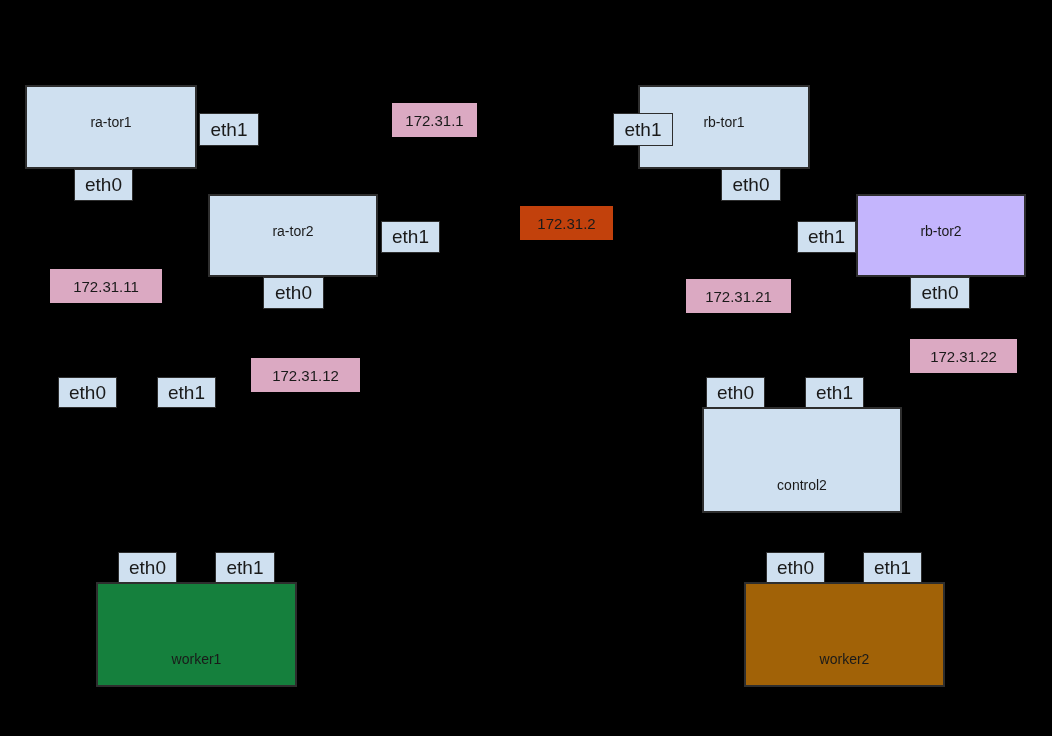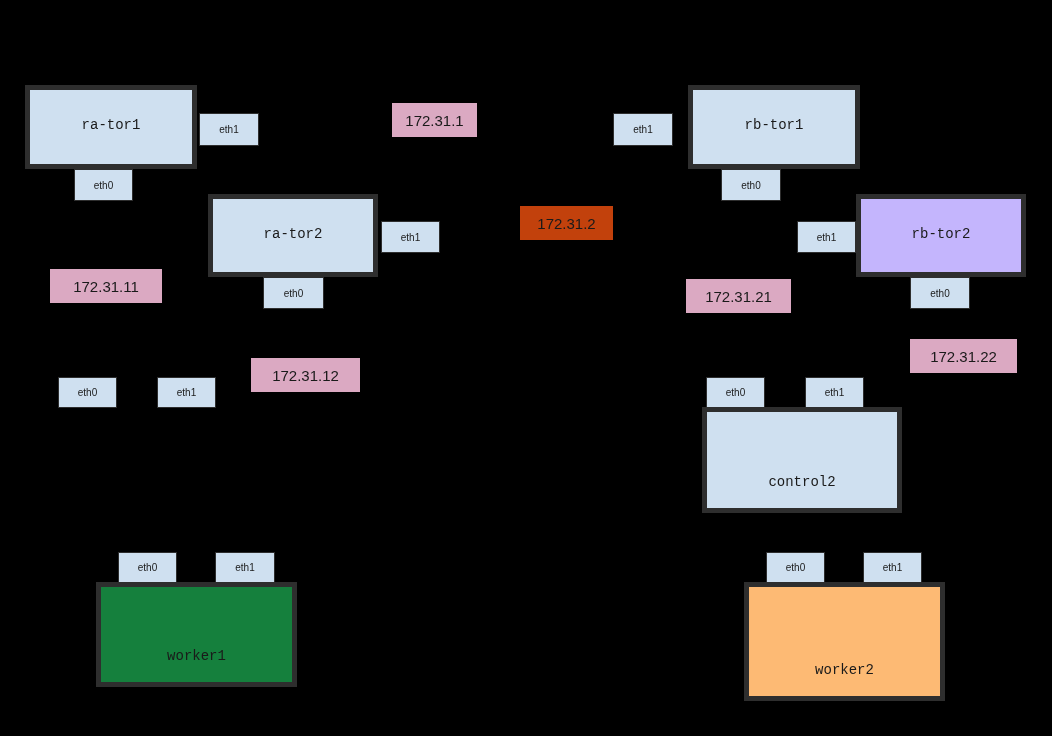--- a/index.html
+++ b/index.html
@@ -16,27 +16,26 @@
     width: 1052px;
     height: 736px;
     background: #000000;
     overflow: hidden;
   }
   
   .node {
     position: absolute;
     box-sizing: border-box;
     background: #cfe0f0;
-    border: 5px solid #4d7c0f;
+    border: 2px solid #4d7c0f;
     color: #1a1a1a;
     font-size: 14px;
     line-height: 1.1;
     text-align: center;
     white-space: nowrap;
-    font-family: Liberation Mono, monospace;
   }
   .node > .node-label {
     position: absolute;
     left: 0;
     right: 0;
     text-align: center;
     color: #1a1a1a;
     font-size: 14px;
   }
   
@@ -47,21 +46,21 @@
   .node.host > .node-label {
     bottom: 18px;
   }
   
   .port {
     position: absolute;
     box-sizing: border-box;
     background: #cfe0f0;
     border: 1px solid #2e2e2e;
     color: #1a1a1a;
-    font-size: 10px;
+    font-size: 19px;
     display: flex;
     align-items: center;
     justify-content: center;
     white-space: nowrap;
     z-index: 3;
   }
   
   .netlabel {
     position: absolute;
     box-sizing: border-box;
@@ -84,21 +83,21 @@
 <div class="node switch" style="left: 25px; top: 85px; width: 172px; height: 84px; background: rgb(207, 224, 240); border-color: rgb(46, 46, 46);">
       <div class="node-label">ra-tor1</div>
     </div>
     <div class="port" style="left: 199px; top: 113px; width: 60px; height: 33px; background: rgb(207, 224, 240); border-color: rgb(46, 46, 46);">eth1</div>
     <div class="port" style="left: 74px; top: 169px; width: 59px; height: 32px; background: rgb(207, 224, 240); border-color: rgb(46, 46, 46);">eth0</div>
     <div class="node switch" style="left: 208px; top: 194px; width: 170px; height: 83px; background: rgb(207, 224, 240); border-color: rgb(46, 46, 46);">
       <div class="node-label">ra-tor2</div>
     </div>
     <div class="port" style="left: 381px; top: 221px; width: 59px; height: 32px; background: rgb(207, 224, 240); border-color: rgb(46, 46, 46);">eth1</div>
     <div class="port" style="left: 263px; top: 277px; width: 61px; height: 32px; background: rgb(207, 224, 240); border-color: rgb(46, 46, 46);">eth0</div>
-    <div class="node switch" style="left: 688px; top: 85px; width: 172px; height: 84px; background: rgb(207, 224, 240); border-color: rgb(46, 46, 46);">
+    <div class="node switch" style="left: 638px; top: 85px; width: 172px; height: 84px; background: rgb(207, 224, 240); border-color: rgb(46, 46, 46);">
       <div class="node-label">rb-tor1</div>
     </div>
     <div class="port" style="left: 613px; top: 113px; width: 60px; height: 33px; background: rgb(207, 224, 240); border-color: rgb(46, 46, 46);">eth1</div>
     <div class="port" style="left: 721px; top: 169px; width: 60px; height: 32px; background: rgb(207, 224, 240); border-color: rgb(46, 46, 46);">eth0</div>
     <div class="node switch" style="left: 856px; top: 194px; width: 170px; height: 83px; background: #c4b5fd; border-color: rgb(46, 46, 46); padding-left: 43px;">
       <div class="node-label">rb-tor2</div>
     </div>
     <div class="port" style="left: 797px; top: 221px; width: 59px; height: 32px; background: rgb(207, 224, 240); border-color: rgb(46, 46, 46);">eth1</div>
     <div class="port" style="left: 910px; top: 277px; width: 60px; height: 32px; background: rgb(207, 224, 240); border-color: rgb(46, 46, 46);">eth0</div>
     <div class="port" style="left: 58px; top: 377px; width: 59px; height: 31px; background: rgb(207, 224, 240); border-color: rgb(46, 46, 46);">eth0</div>
@@ -106,21 +105,21 @@
     <div class="node host" style="left: 689px; top: 407px; width: 200px; height: 106px; background: rgb(207, 224, 240); border-color: rgb(46, 46, 46); margin-left: 13px;">
       <div class="node-label">control2</div>
     </div>
     <div class="port" style="left: 706px; top: 377px; width: 59px; height: 31px; background: rgb(207, 224, 240); border-color: rgb(46, 46, 46);">eth0</div>
     <div class="port" style="left: 805px; top: 377px; width: 59px; height: 31px; background: rgb(207, 224, 240); border-color: rgb(46, 46, 46);">eth1</div>
     <div class="node host" style="left: 96px; top: 582px; width: 201px; height: 105px; background: #15803d; border-color: rgb(46, 46, 46);">
       <div class="node-label">worker1</div>
     </div>
     <div class="port" style="left: 118px; top: 552px; width: 59px; height: 31px; background: rgb(207, 224, 240); border-color: rgb(46, 46, 46);">eth0</div>
     <div class="port" style="left: 215px; top: 552px; width: 60px; height: 31px; background: rgb(207, 224, 240); border-color: rgb(46, 46, 46);">eth1</div>
-    <div class="node host" style="left: 744px; top: 582px; width: 201px; height: 119px; background: #fdba74; border-color: rgb(46, 46, 46);">
+    <div class="node host" style="left: 744px; top: 582px; width: 201px; height: 105px; background: #a16207; border-color: rgb(46, 46, 46);">
       <div class="node-label">worker2</div>
     </div>
     <div class="port" style="left: 766px; top: 552px; width: 59px; height: 31px; background: rgb(207, 224, 240); border-color: rgb(46, 46, 46);">eth0</div>
     <div class="port" style="left: 863px; top: 552px; width: 59px; height: 31px; background: rgb(207, 224, 240); border-color: rgb(46, 46, 46);">eth1</div>
     <div class="netlabel" style="left: 392px; top: 103px; width: 85px; height: 22px; background: rgb(219, 169, 194);">172.31.1</div>
     <div class="netlabel" style="left: 520px; top: 206px; width: 93px; height: 23px; background: #c2410c;">172.31.2</div>
     <div class="netlabel" style="left: 50px; top: 269px; width: 112px; height: 23px; background: rgb(219, 169, 194);">172.31.11</div>
     <div class="netlabel" style="left: 251px; top: 358px; width: 109px; height: 23px; background: rgb(219, 169, 194);">172.31.12</div>
     <div class="netlabel" style="left: 686px; top: 279px; width: 105px; height: 23px; background: rgb(219, 169, 194);">172.31.21</div>
     <div class="netlabel" style="left: 910px; top: 339px; width: 107px; height: 23px; background: rgb(219, 169, 194);">172.31.22</div>

